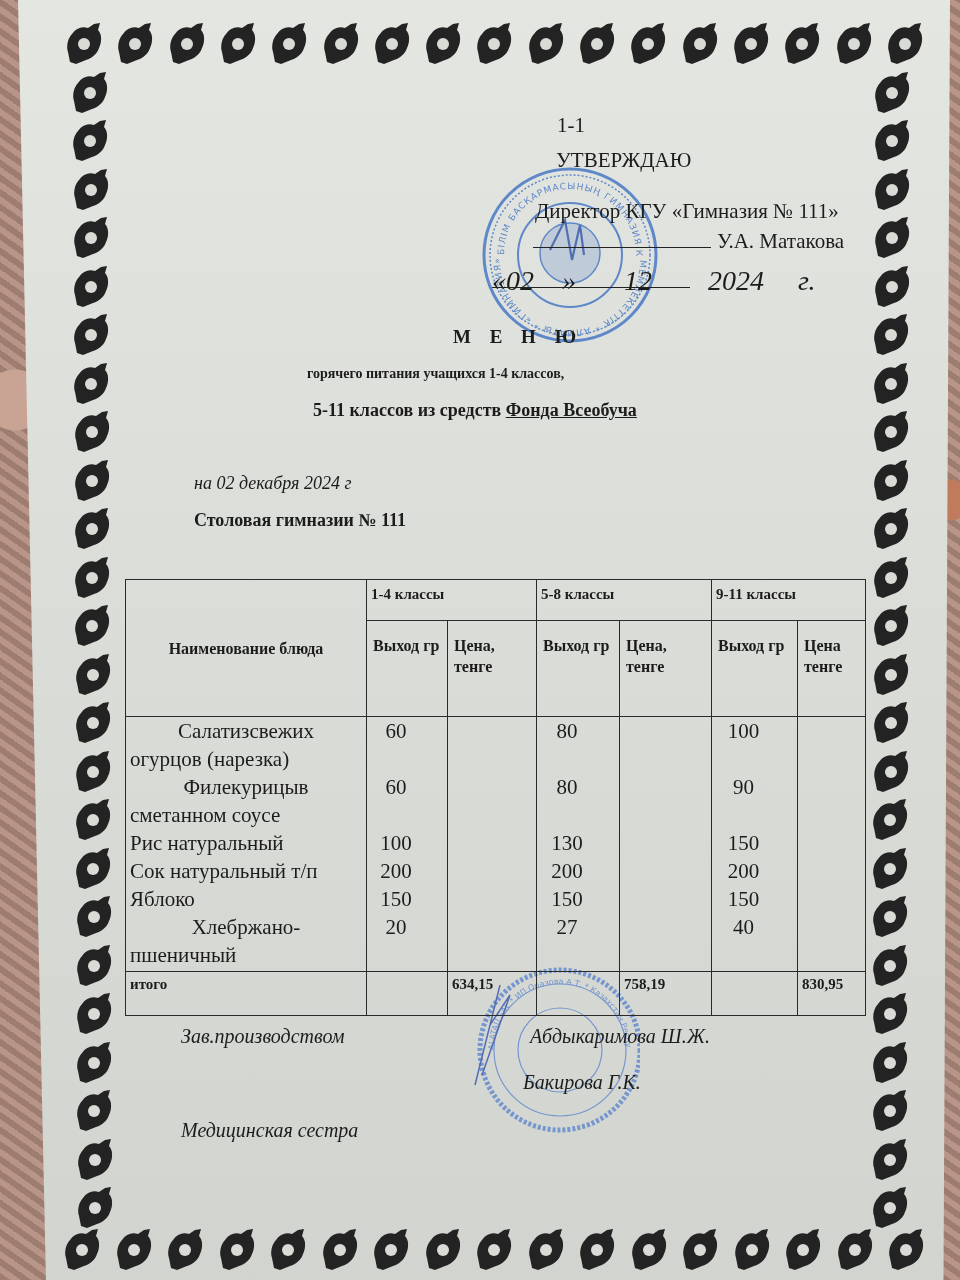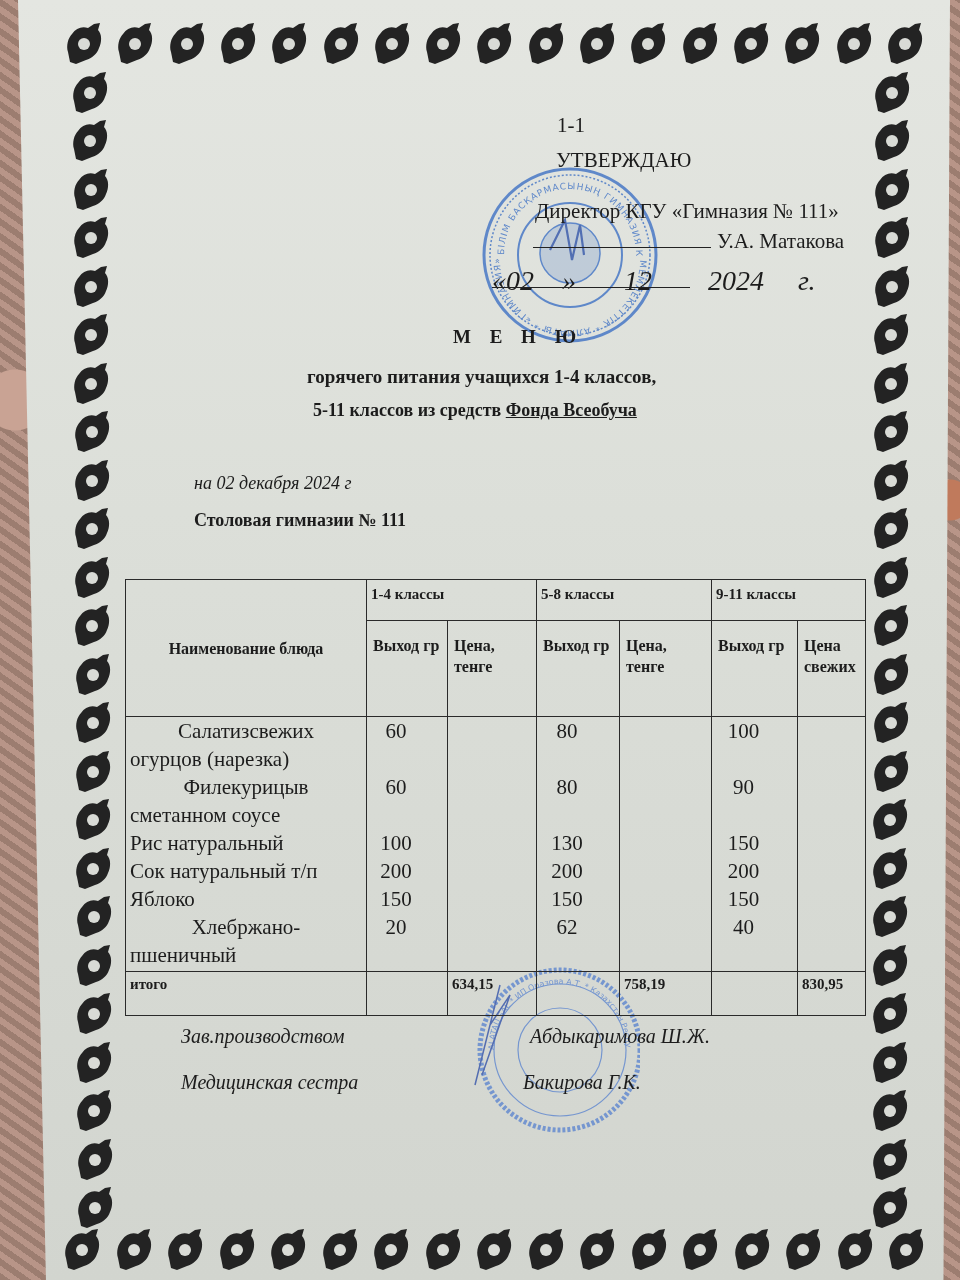--- a/index.html
+++ b/index.html
@@ -35,21 +35,21 @@
   .page-num { left: 557px; top: 113px; font-size: 21px; }
   .approve { left: 556px; top: 148px; font-size: 21px; }
   .director { left: 535px; top: 199px; font-size: 21px; }
   .sign-line { left: 533px; top: 220px; width: 178px; border-bottom: 1.5px solid #222; height: 28px; }
   .sign-name { left: 717px; top: 229px; font-size: 21px; }
   .date-line { left: 492px; top: 265px; font-size: 28px; font-style: italic; }
   .date-line span { display: inline-block; }
   .date-under { left: 492px; top: 287px; width: 198px; border-bottom: 1.5px solid #222; }
 
   .menu-title { left: 453px; top: 326px; font-size: 19px; font-weight: bold; letter-spacing: 7px; }
-  .sub1 { left: 307px; top: 366px; font-size: 19px; font-weight: bold; }
+  .sub1 { left: 307px; top: 366px; font-size: 14px; font-weight: bold; }
   .sub2 { left: 313px; top: 400px; font-size: 18px; font-weight: bold; }
   .sub2 .u { text-decoration: underline; }
 
   .date-note { left: 194px; top: 473px; font-size: 18px; font-style: italic; }
   .canteen { left: 194px; top: 510px; font-size: 18px; font-weight: bold; }
 
   
   .tbl {
     position: absolute; left: 125px; top: 579px;
     border-collapse: collapse; table-layout: fixed;
@@ -69,21 +69,21 @@
   .dish-item { display: block; }
   .dish-item .j { display: flex; justify-content: center; }
   .tbl .num { text-align: center; padding-left: 0; padding-right: 22px; }
   .tbl .total-row td { height: 44px; font-weight: bold; font-size: 15px; padding-top: 0px; line-height: 24px; }
   .tbl .total-row .tv { text-align: left; padding-right: 6px; }
   .num-line { display: block; height: 28px; }
   .num-line.tall { height: 56px; }
 
   .sig-role1 { left: 181px; top: 1025px; font-size: 20px; font-style: italic; }
   .sig-name1 { left: 530px; top: 1025px; font-size: 20px; font-style: italic; }
-  .sig-role2 { left: 181px; top: 1071px; font-size: 20px; font-style: italic; }
+  .sig-role2 { left: 181px; top: 1119px; font-size: 20px; font-style: italic; }
   .sig-name2 { left: 523px; top: 1071px; font-size: 20px; font-style: italic; }
 
   .stamp { position: absolute; pointer-events: none; opacity: 0.78; }
 </style>
 </head>
 <body>
 
 <div class="cloth"></div>
 <div class="paper"></div>
 
@@ -644,21 +644,21 @@
     <th colspan="2" class="grp">1-4 классы</th>
     <th colspan="2" class="grp">5-8 классы</th>
     <th colspan="2" class="grp">9-11 классы</th>
   </tr>
   <tr>
     <th class="sub">Выход гр</th>
     <th class="sub">Цена, тенге</th>
     <th class="sub">Выход гр</th>
     <th class="sub">Цена, тенге</th>
     <th class="sub">Выход гр</th>
-    <th class="sub">Цена свежих</th>
+    <th class="sub">Цена тенге</th>
   </tr>
   <tr class="body-row">
     <td class="dish" style="padding-top:0;padding-bottom:2px;">
       <span class="dish-item">
         <span class="j">
               <span>Салат</span>
               <span>из</span>
               <span>свежих</span>
             </span>
         <span>огурцов (нарезка)</span>
@@ -690,21 +690,21 @@
       <span class="num-line">150</span>
       <span class="num-line">20</span>
     </td>
     <td></td>
     <td class="num">
       <span class="num-line tall">80</span>
       <span class="num-line tall">80</span>
       <span class="num-line">130</span>
       <span class="num-line">200</span>
       <span class="num-line">150</span>
-      <span class="num-line">62</span>
+      <span class="num-line">27</span>
     </td>
     <td></td>
     <td class="num">
       <span class="num-line tall">100</span>
       <span class="num-line tall">90</span>
       <span class="num-line">150</span>
       <span class="num-line">200</span>
       <span class="num-line">150</span>
       <span class="num-line">40</span>
     </td>

